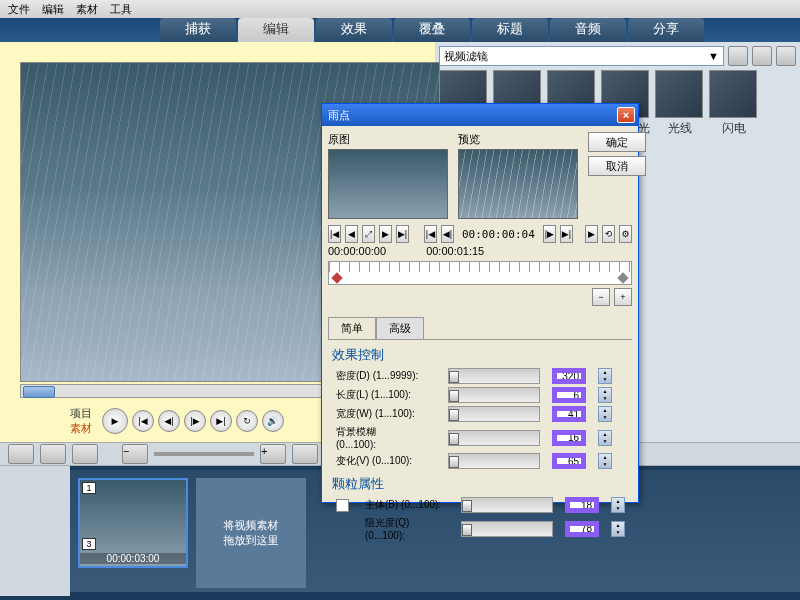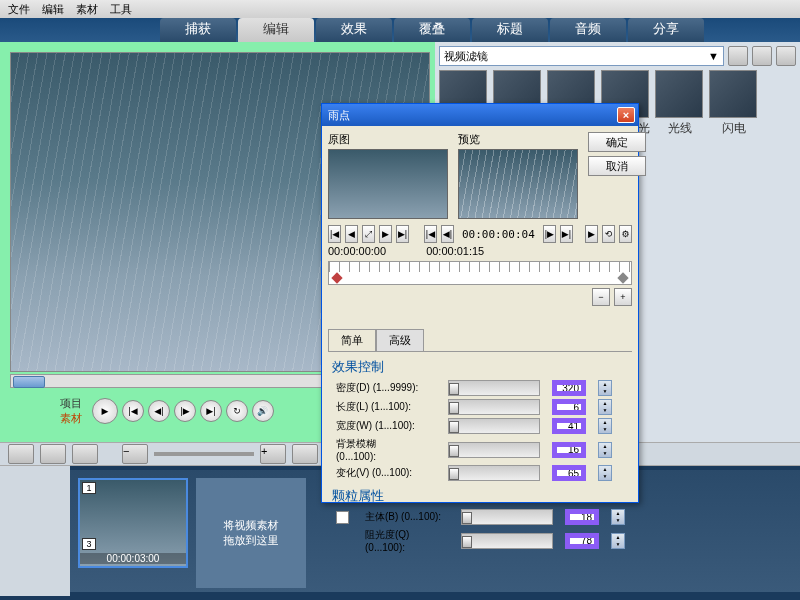--- a/index.html
+++ b/index.html
@@ -3,21 +3,21 @@
 <meta charset="utf-8">
 <style>
 *{margin:0;padding:0;box-sizing:border-box;font-family:"Microsoft YaHei",SimSun,sans-serif;font-size:11px}
 body{width:800px;height:600px;background:#1a3a5c;overflow:hidden;position:relative}
 .menubar{height:18px;background:linear-gradient(#e8e8e8,#d0d0d0);display:flex;gap:12px;padding:2px 8px;align-items:center}
 .menubar span{color:#000;cursor:pointer}
 .topnav{height:24px;background:linear-gradient(#1a4a7a,#2a5a8a);display:flex;padding-left:160px}
 .topnav-tab{width:76px;height:24px;color:#fff;text-align:center;line-height:22px;cursor:pointer;background:linear-gradient(#4a6a8a,#2a4a6a);border-radius:4px 4px 0 0;margin-right:2px;font-size:13px}
 .topnav-tab.active{background:linear-gradient(#e0e0e0,#c8c8c8);color:#333}
 .main{display:flex;height:400px}
-.preview-area{width:435px;padding:10px;background:#86efac}
+.preview-area{width:435px;padding:20px;background:#fef9c3}
 .preview-window{width:420px;height:320px;background:#000;border:1px solid #888;position:relative;overflow:hidden}
 .preview-img{width:100%;height:100%;background:linear-gradient(180deg,#3a5a6a 0%,#5a7a8a 40%,#8aa0b0 70%,#a8b8c8 100%);position:relative}
 .preview-img::before{content:"";position:absolute;inset:0;background:repeating-linear-gradient(100deg,transparent 0 8px,rgba(255,255,255,0.15) 8px 9px)}
 .scroll-h{height:14px;background:#e0e0e0;border:1px solid #999;margin-top:2px;position:relative}
 .scroll-h::after{content:"";position:absolute;left:2px;top:1px;width:30px;height:10px;background:linear-gradient(#a8c4e8,#6a9ad0);border:1px solid #4a7aaa;border-radius:2px}
 .play-controls{display:flex;align-items:center;gap:4px;margin-top:8px;padding-left:50px}
 .ctrl-label{display:flex;flex-direction:column;color:#333;margin-right:6px}
 .ctrl-btn{width:22px;height:22px;border-radius:50%;background:radial-gradient(#fff,#d0d0d0);border:1px solid #888;display:flex;align-items:center;justify-content:center;cursor:pointer;font-size:9px}
 .ctrl-btn.big{width:26px;height:26px}
 .right-panel{flex:1;background:#d8e0e8;padding:4px}
@@ -38,21 +38,21 @@
 .mini-prev{width:120px;height:70px;background:linear-gradient(180deg,#3a5a6a,#8aa0b0);border:1px solid #666}
 .mini-prev.rain::before{content:"";display:block;width:100%;height:100%;background:repeating-linear-gradient(100deg,transparent 0 6px,rgba(255,255,255,0.3) 6px 7px)}
 .dlg-btns{display:flex;flex-direction:column;gap:4px;margin-left:auto}
 .dlg-btn{width:58px;height:20px;background:linear-gradient(#fff,#e0e0e0);border:1px solid #888;border-radius:0;cursor:pointer;font-size:11px}
 .tc-row{display:flex;gap:4px;margin-top:6px;align-items:center}
 .tc-btn{width:18px;height:18px;background:linear-gradient(#fff,#d8d8d8);border:1px solid #888;cursor:pointer;font-size:9px;text-align:center;line-height:16px}
 .tc-display{font-family:monospace;font-size:11px;padding:0 4px}
 .timeline-mini{height:24px;background:#fff;border:1px solid #999;margin-top:4px;position:relative}
 .timeline-mini::before{content:"";position:absolute;left:0;top:0;height:10px;width:100%;background:repeating-linear-gradient(90deg,#999 0 1px,transparent 1px 10px)}
 .diamond{position:absolute;bottom:2px;width:8px;height:8px;background:#c04040;transform:rotate(45deg)}
-.tabs{display:flex;margin-top:23px;border-bottom:1px solid #999}
+.tabs{display:flex;margin-top:11px;border-bottom:1px solid #999}
 .tab{padding:3px 12px;background:#e0e0e0;border:1px solid #999;border-bottom:none;cursor:pointer;font-size:11px}
 .tab.active{background:#ece9d8}
 .group-title{color:#0050a0;font-size:13px;margin:6px 0 4px 4px}
 .param-row{display:flex;align-items:center;gap:12px;margin-bottom:3px;padding-left:8px}
 .param-lbl{width:100px;font-size:10px}
 .param-slider{width:92px;height:16px;position:relative;background:linear-gradient(#ccc,#eee);border:1px solid #999}
 .param-slider::after{content:"";position:absolute;top:2px;width:8px;height:10px;background:linear-gradient(#fff,#c0c0c0);border:1px solid #666}
 .param-val{width:34px;height:16px;border:5px solid #8b5cf6;background:#fff;text-align:right;padding-right:2px;font-size:10px}
 .spinner{width:14px;height:16px;background:linear-gradient(#e0e8f0,#b0c0d8);border:1px solid #7a9ac0;display:flex;flex-direction:column;cursor:pointer}
 .spinner::before{content:"▲";font-size:5px;text-align:center;flex:1;line-height:7px}

